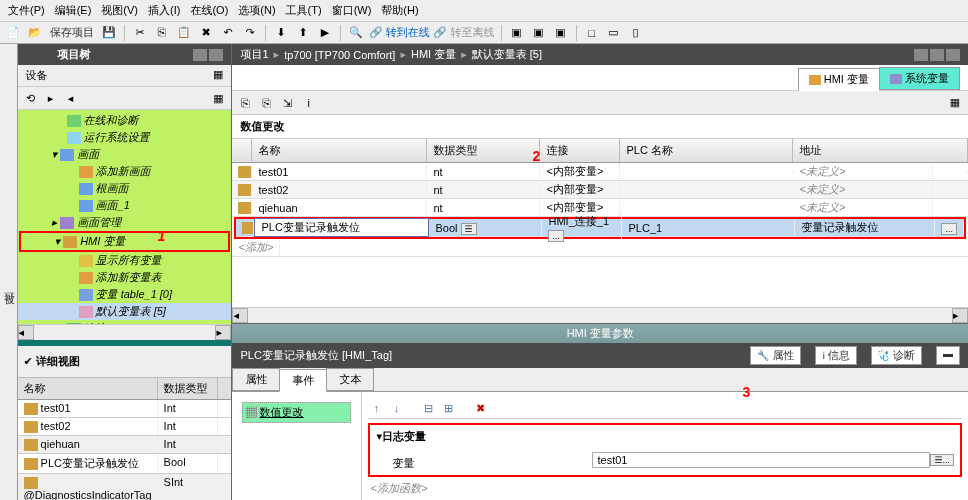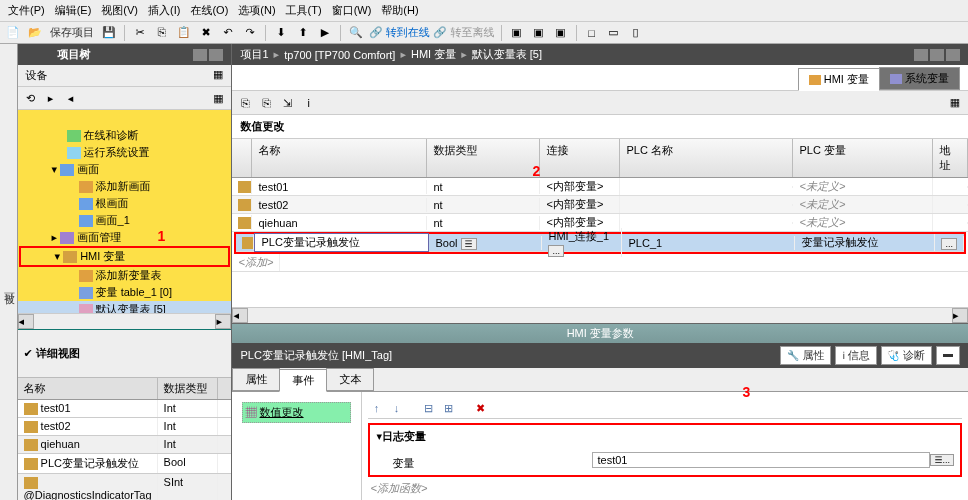--- a/index.html
+++ b/index.html
@@ -13,46 +13,46 @@
 .tb-link { color:#0066cc; }
 .tb-disabled { color:#999; }
 
 .main { display:flex; height:460px; }
 .side-tab { width:18px; background:#eee; border-right:1px solid #999; writing-mode:vertical-rl; text-align:center; padding-top:20px; color:#444;}
 .left { width:220px; display:flex; flex-direction:column; border-right:1px solid #666;}
 .panel-title { background:#4a4a4a; color:#fff; padding:3px 8px; display:flex; align-items:center; justify-content:space-between; }
 .panel-title b{font-weight:bold;margin-left:32px;}
 .device-bar { background:#eee; padding:3px 8px; border-bottom:1px solid #ccc; display:flex; justify-content:space-between;}
 .mini-toolbar { background:#eee; padding:2px 4px; display:flex; gap:2px; border-bottom:1px solid #ccc;}
-.tree { background:#fde047; flex:1; overflow:auto; padding:17px 0;}
+.tree { background:#bef264; flex:1; overflow:auto; padding:2px 0;font-style:italic;}
 .tree-row { display:flex; align-items:center; padding:1px 0; white-space:nowrap;}
 .tree-icon { width:14px; height:12px; margin:0 3px; display:inline-block;}
 .indent { display:inline-block;}
 .ic-diag{background:#6fcf6f;} .ic-cfg{background:#8fd4f0;} .ic-scr{background:#6aa0e6;} .ic-add{background:#e0a040;}
 .ic-root{background:#6aa0e6;} .ic-mgmt{background:#a080d0;} .ic-folder{background:#d4a040;}
 .ic-show{background:#e0c040;} .ic-tv{background:#7aa0e0;} .ic-def{background:#e0a0c0;} .ic-conn{background:#60b080;}
 .tree-row.sel { background:#c0d8f0;}
 .red-box{border:2px solid red;}
 .red-num{color:red;font-weight:bold;font-size:14px;position:absolute;}
 
-.detail-head { background:#eee; padding:16px 6px; border-top:1px solid #0f766e;}
+.detail-head { background:#eee; padding:8px 6px; border-top:6px solid #0f766e;}
 .detail-grid { border-top:1px solid #bbb; background:#fff;}
 .dg-head { display:flex; background:#e0e0e0; border-bottom:1px solid #999;}
 .dg-head div { padding:3px 6px; border-right:1px solid #bbb;}
 .dg-row { display:flex; border-bottom:1px solid #ccc;}
 .dg-row div { padding:2px 6px; border-right:1px solid #eee;}
 .dg-row.alt{background:#f0f0f0;}
 .c-name{width:140px;} .c-type{width:60px;}
 
 .right { flex:1; display:flex; flex-direction:column; background:#fff;}
 .breadcrumb { background:#4a4a4a; color:#fff; padding:3px 8px; display:flex; align-items:center; gap:4px; justify-content:space-between;}
 .bc-left{display:flex;align-items:center;gap:2px;}
 .bc-sep{color:#aaa;margin:0 3px;}
 .tabs-right { display:flex; justify-content:flex-end; background:#fff; border-bottom:1px solid #ccc; padding:2px 8px 0 0; gap:0;}
-.tab { padding:3px 10px; border:1px solid #999; background:#737373; margin-left:-1px; display:flex; align-items:center; gap:3px;}
+.tab { padding:3px 10px; border:1px solid #999; background:#5eead4; margin-left:-1px; display:flex; align-items:center; gap:3px;}
 .tab.active { background:#fff; border-bottom:1px solid #fff; position:relative; top:1px;}
 .ic-tag{width:12px;height:10px;background:#e0a040;display:inline-block;}
 .ic-sys{width:12px;height:10px;background:#9090d0;display:inline-block;}
 
 .content-tb { background:#eee; padding:2px 4px; display:flex; gap:2px; border-bottom:1px solid #ccc; justify-content:space-between;}
 .content-title { padding:4px 8px; font-weight:bold; background:#fff;}
 .grid-head { display:flex; background:linear-gradient(#f8f8f8,#e0e0e0); border-top:1px solid #ccc; border-bottom:1px solid #999;}
 .grid-head div { padding:4px 6px; border-right:1px solid #bbb;}
 .gc1{width:175px;} .gc2{width:113px;} .gc3{width:80px;} .gc4{width:173px;} .gc5{width:140px;}
 .grid-row { display:flex; border-bottom:1px solid #ddd; height:18px; align-items:center;}
@@ -64,21 +64,21 @@
 .cell-add{color:#888;font-style:italic;padding-left:20px;}
 .scrollbar-h{height:16px;background:#eee;border-top:1px solid #ccc;display:flex;}
 .sb-btn{width:16px;border:1px solid #aaa;background:#ddd;}
 .sb-track{flex:1;}
 .param-div { background:linear-gradient(#8aa,#7a9a9a); color:#fff; text-align:center; padding:2px; font-size:11px; border-top:1px solid #666;}
 
 .prop-bar { background:#4a4a4a; color:#fff; padding:3px 8px; display:flex; justify-content:space-between; align-items:center;}
 .prop-tabs { display:flex; gap:0; background:#eee; border-bottom:1px solid #999;}
 .prop-tab { padding:3px 12px; border:1px solid #999; background:#eee; margin-right:-1px;}
 .prop-tab.active { background:#fff; border-bottom:1px solid #fff; position:relative; top:1px;}
-.prop-btns{display:flex;gap:4px;}
+.prop-btns{display:flex;gap:14px;}
 .prop-btn{background:#fff;color:#333;padding:1px 6px;border:1px solid #999;font-size:10px;}
 
 .event-area { display:flex; flex:1; background:#fff;}
 .event-left { width:130px; padding:10px; border-right:1px solid #ccc;}
 .event-right { flex:1; padding:6px;}
 .ev-toolbar { display:flex; gap:4px; padding:2px 0; border-bottom:1px solid #ccc;}
 .ev-btn{width:16px;height:16px;display:inline-flex;align-items:center;justify-content:center;color:#5577aa;}
 .ev-tree { margin-top:4px;}
 .ev-box { border:2px solid red; padding:2px 4px; margin:2px 0;}
 .ev-row { display:flex; align-items:center; padding:2px;}
@@ -183,20 +183,25 @@
           <span class="tree-icon ic-root"></span>
           <span>画面_1</span>
         </div>
       <div class="tree-row"><span class="indent" style="width:34px"></span>▸<span class="tree-icon ic-mgmt"></span><span>画面管理</span></div>
       <div style="position:relative;padding:0 1px;">
       <div class="tree-row red-box"><span class="indent" style="width:34px"></span>▾<span class="tree-icon ic-folder"></span><span>HMI 变量</span></div>
       </div>
       <span class="red-num" style="top:118px;left:140px;">1</span>
       <div class="tree-row">
           <span class="indent" style="width:58px"></span>
+          <span class="tree-icon ic-show"></span>
+          <span>显示所有变量</span>
+        </div>
+      <div class="tree-row">
+          <span class="indent" style="width:58px"></span>
           <span class="tree-icon ic-add"></span>
           <span>添加新变量表</span>
         </div>
       <div class="tree-row">
           <span class="indent" style="width:58px"></span>
           <span class="tree-icon ic-tv"></span>
           <span>变量 table_1 [0]</span>
         </div>
       <div class="tree-row sel">
           <span class="indent" style="width:58px"></span>
@@ -281,21 +286,20 @@
       </div>
       <span class="tb-btn">▦</span>
     </div>
     <div class="content-title">数值更改</div>
     <div class="grid-head">
       <div style="width:20px;"></div>
       <div class="gc1">名称</div>
       <div class="gc2">数据类型</div>
       <div class="gc3">连接</div>
       <div class="gc4">PLC 名称</div>
-      <div class="gc5">PLC 变量</div>
       <div style="flex:1">地址</div>
     </div>
     <div style="position:relative;">
     <div class="grid-row">
           <div style="width:20px;"><span class="row-ic"></span></div>
           <div class="gc1">test01</div>
           <div class="gc2">nt</div>
           <div class="gc3">&lt;内部变量&gt;</div>
           <div class="gc4"></div>
           <div class="gc5 gray">&lt;未定义&gt;</div>

